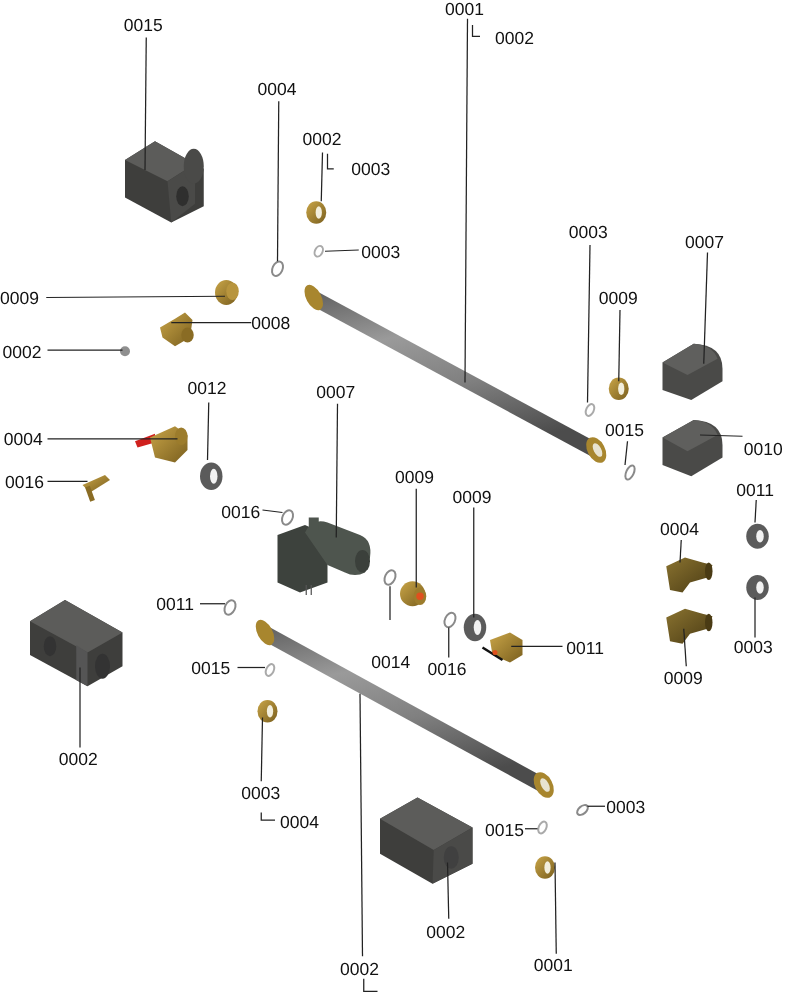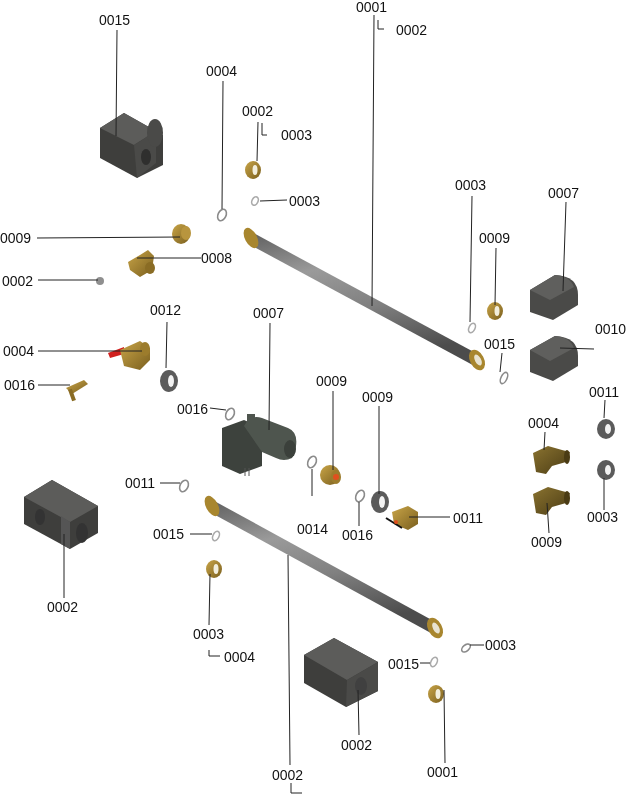--- a/index.html
+++ b/index.html
@@ -221,21 +221,21 @@
 <div class="lbl" style="left:455px;top:178px">0003</div>
 <div class="lbl" style="left:548px;top:186px">0007</div>
 <div class="lbl" style="left:0px;top:231px">0009</div>
 <div class="lbl" style="left:201px;top:251px">0008</div>
 <div class="lbl" style="left:2px;top:274px">0002</div>
 <div class="lbl" style="left:479px;top:231px">0009</div>
 <div class="lbl" style="left:150px;top:303px">0012</div>
 <div class="lbl" style="left:253px;top:306px">0007</div>
 <div class="lbl" style="left:3px;top:344px">0004</div>
 <div class="lbl" style="left:484px;top:337px">0015</div>
-<div class="lbl" style="left:595px;top:322px">0010</div>
+<div class="lbl" style="left:595px;top:352px">0010</div>
 <div class="lbl" style="left:4px;top:378px">0016</div>
 <div class="lbl" style="left:316px;top:374px">0009</div>
 <div class="lbl" style="left:362px;top:390px">0009</div>
 <div class="lbl" style="left:589px;top:385px">0011</div>
 <div class="lbl" style="left:177px;top:402px">0016</div>
 <div class="lbl" style="left:528px;top:416px">0004</div>
 <div class="lbl" style="left:125px;top:476px">0011</div>
 <div class="lbl" style="left:297px;top:522px">0014</div>
 <div class="lbl" style="left:453px;top:511px">0011</div>
 <div class="lbl" style="left:342px;top:528px">0016</div>

